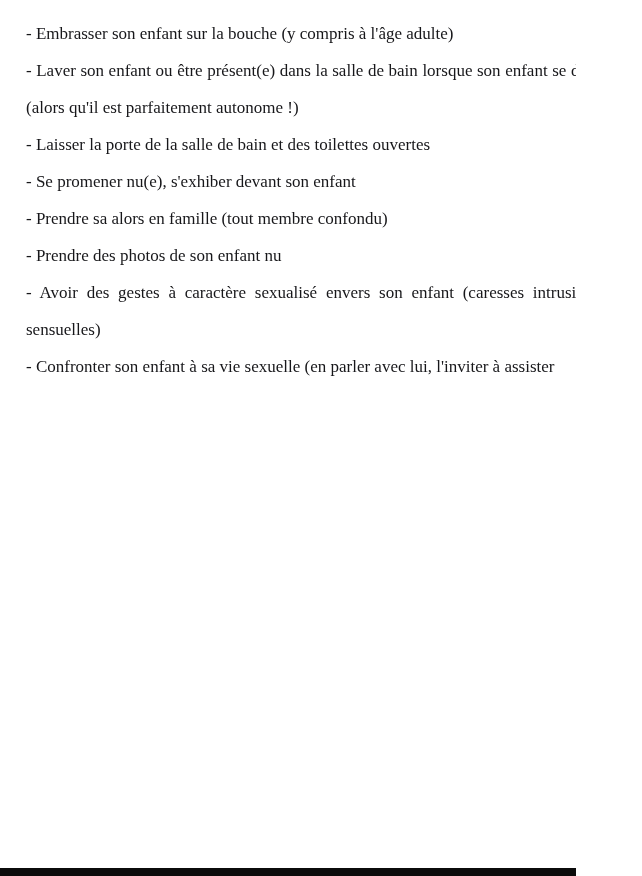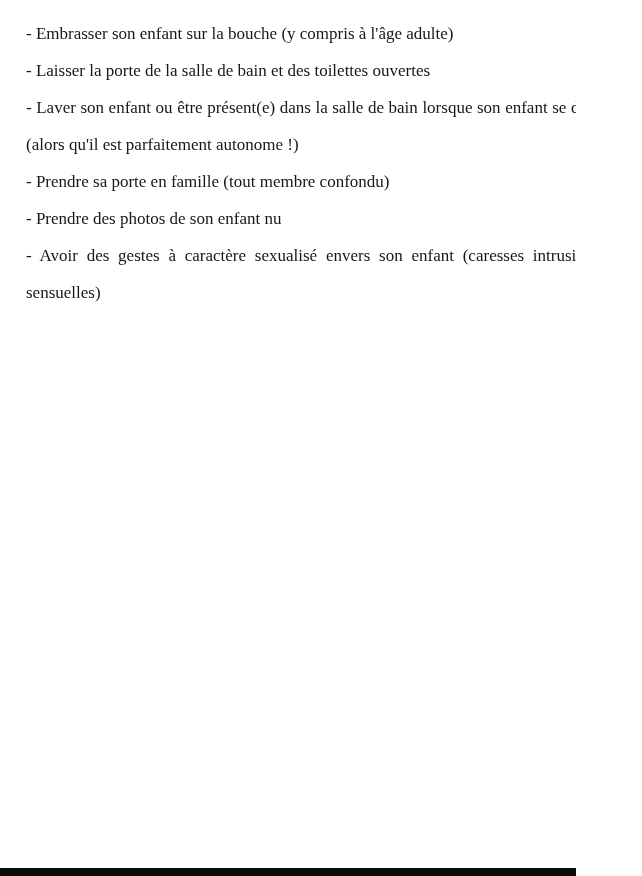--- a/index.html
+++ b/index.html
@@ -72,35 +72,37 @@
 </style>
 </head>
 <body>
 
 <div id="page">
 
   <div id="text-body">
 
     <p class="item single">- Embrasser son enfant sur la bouche (y compris à l'âge adulte)</p>
 
+    <p class="item">- Laver son enfant ou être présent(e) dans la salle de bain lorsque son enfant se douche (alors qu'il est parfaitement autonome !)</p>
+
     <p class="item single">- Laisser la porte de la salle de bain et des toilettes ouvertes</p>
 
-    <p class="item">- Laver son enfant ou être présent(e) dans la salle de bain lorsque son enfant se douche (alors qu'il est parfaitement autonome !)</p>
+    <p class="item single">- Se promener nu(e), s'exhiber devant son enfant</p>
 
 
 
 
-
-    <p class="item single">- Prendre sa porte en famille (tout membre confondu)</p>
+    <p class="item single">- Prendre sa alors en famille (tout membre confondu)</p>
 
 
     <p class="item single">- Prendre des photos de son enfant nu</p>
 
     <p class="item">- Avoir des gestes à caractère sexualisé envers son enfant (caresses intrusives et sensuelles)</p>
 
 
 
+    <p class="item single">- Confronter son enfant à sa vie sexuelle (en parler avec lui, l'inviter à assister</p>
 
   </div>
 
   <div id="bottom-edge-band"></div>
 
 </div>
 
 </body></html>

